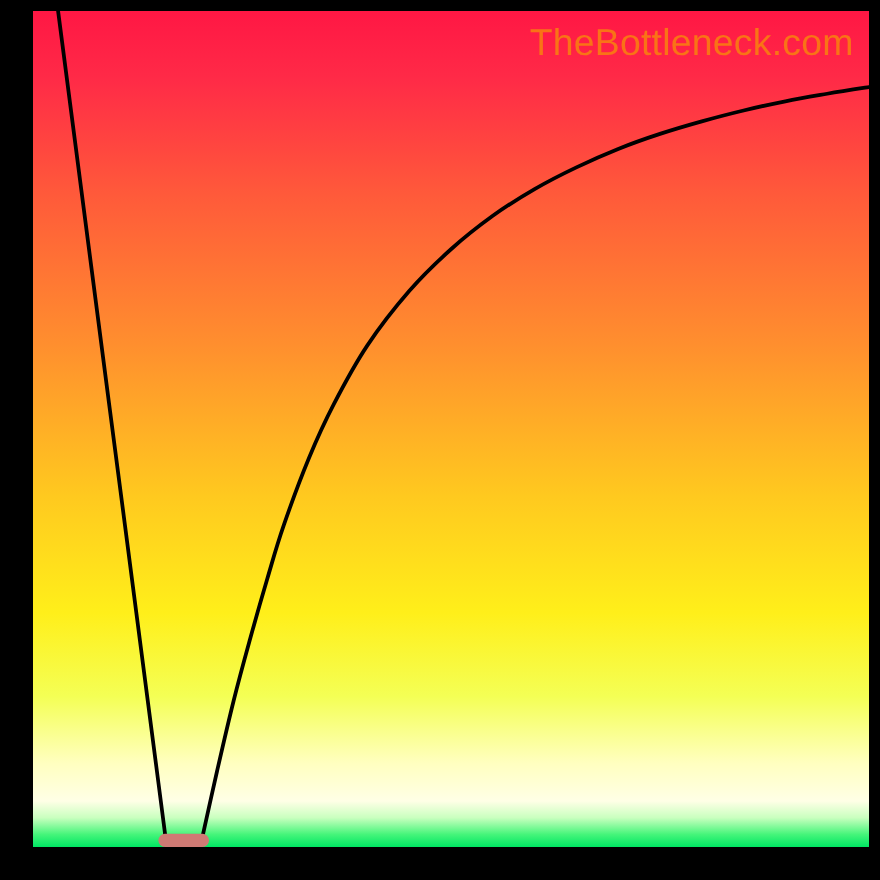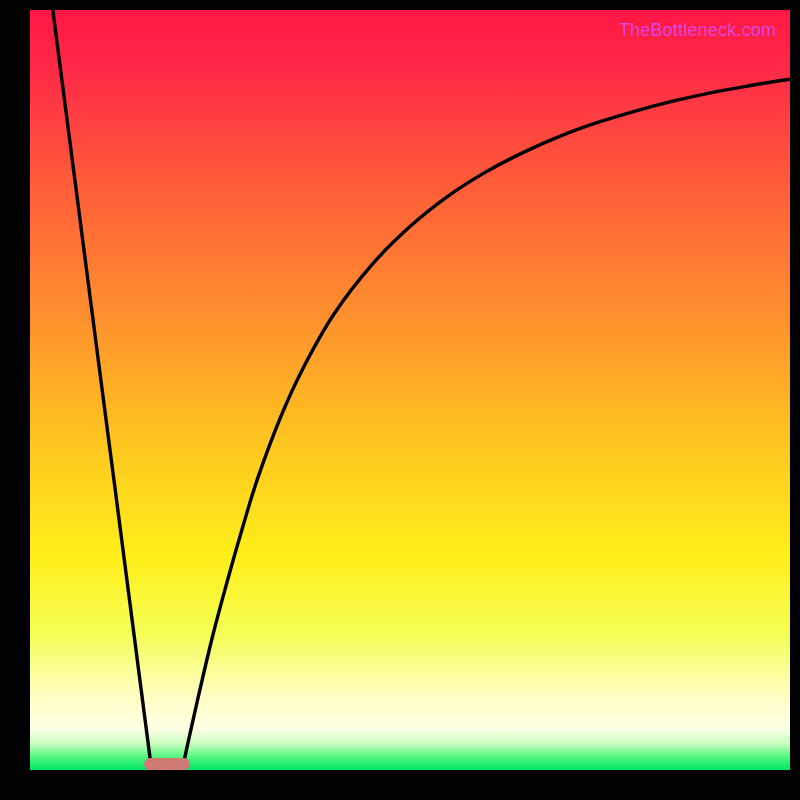--- a/index.html
+++ b/index.html
@@ -30,22 +30,22 @@
     inset: 0;
   }
   .curve-layer {
     position: absolute;
     inset: 0;
   }
   .watermark {
     position: absolute;
     top: 10px;
     right: 14px;
-    color: #d946ef;
-    font-size: 18px;
+    color: #f97316;
+    font-size: 34px;
     font-weight: 500;
     letter-spacing: 0.2px;
     user-select: none;
   }
   .marker {
     position: absolute;
     background: #cf7a74;
     border-radius: 8px;
   }
 </style>

